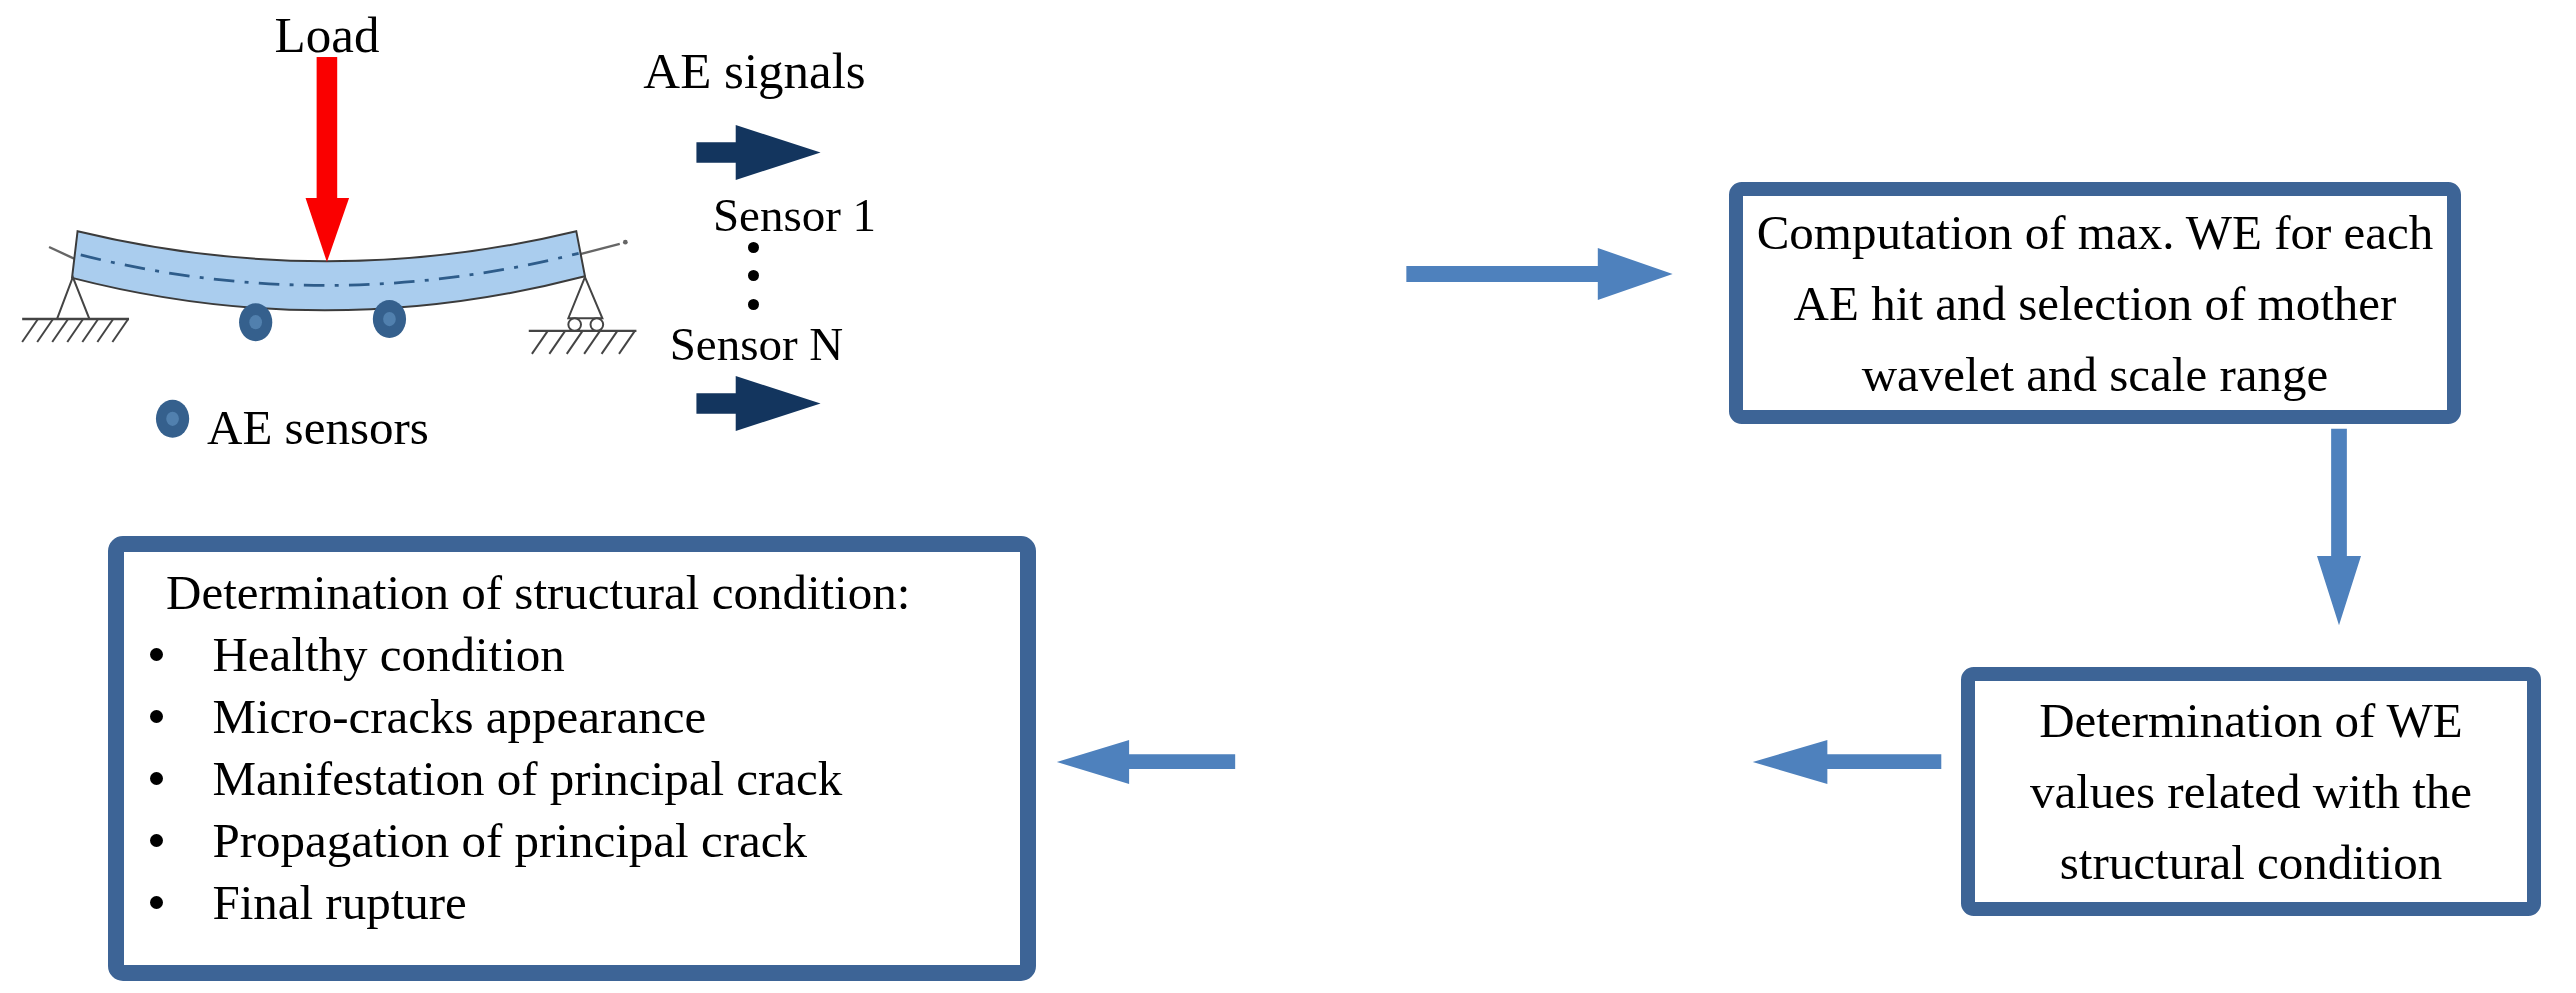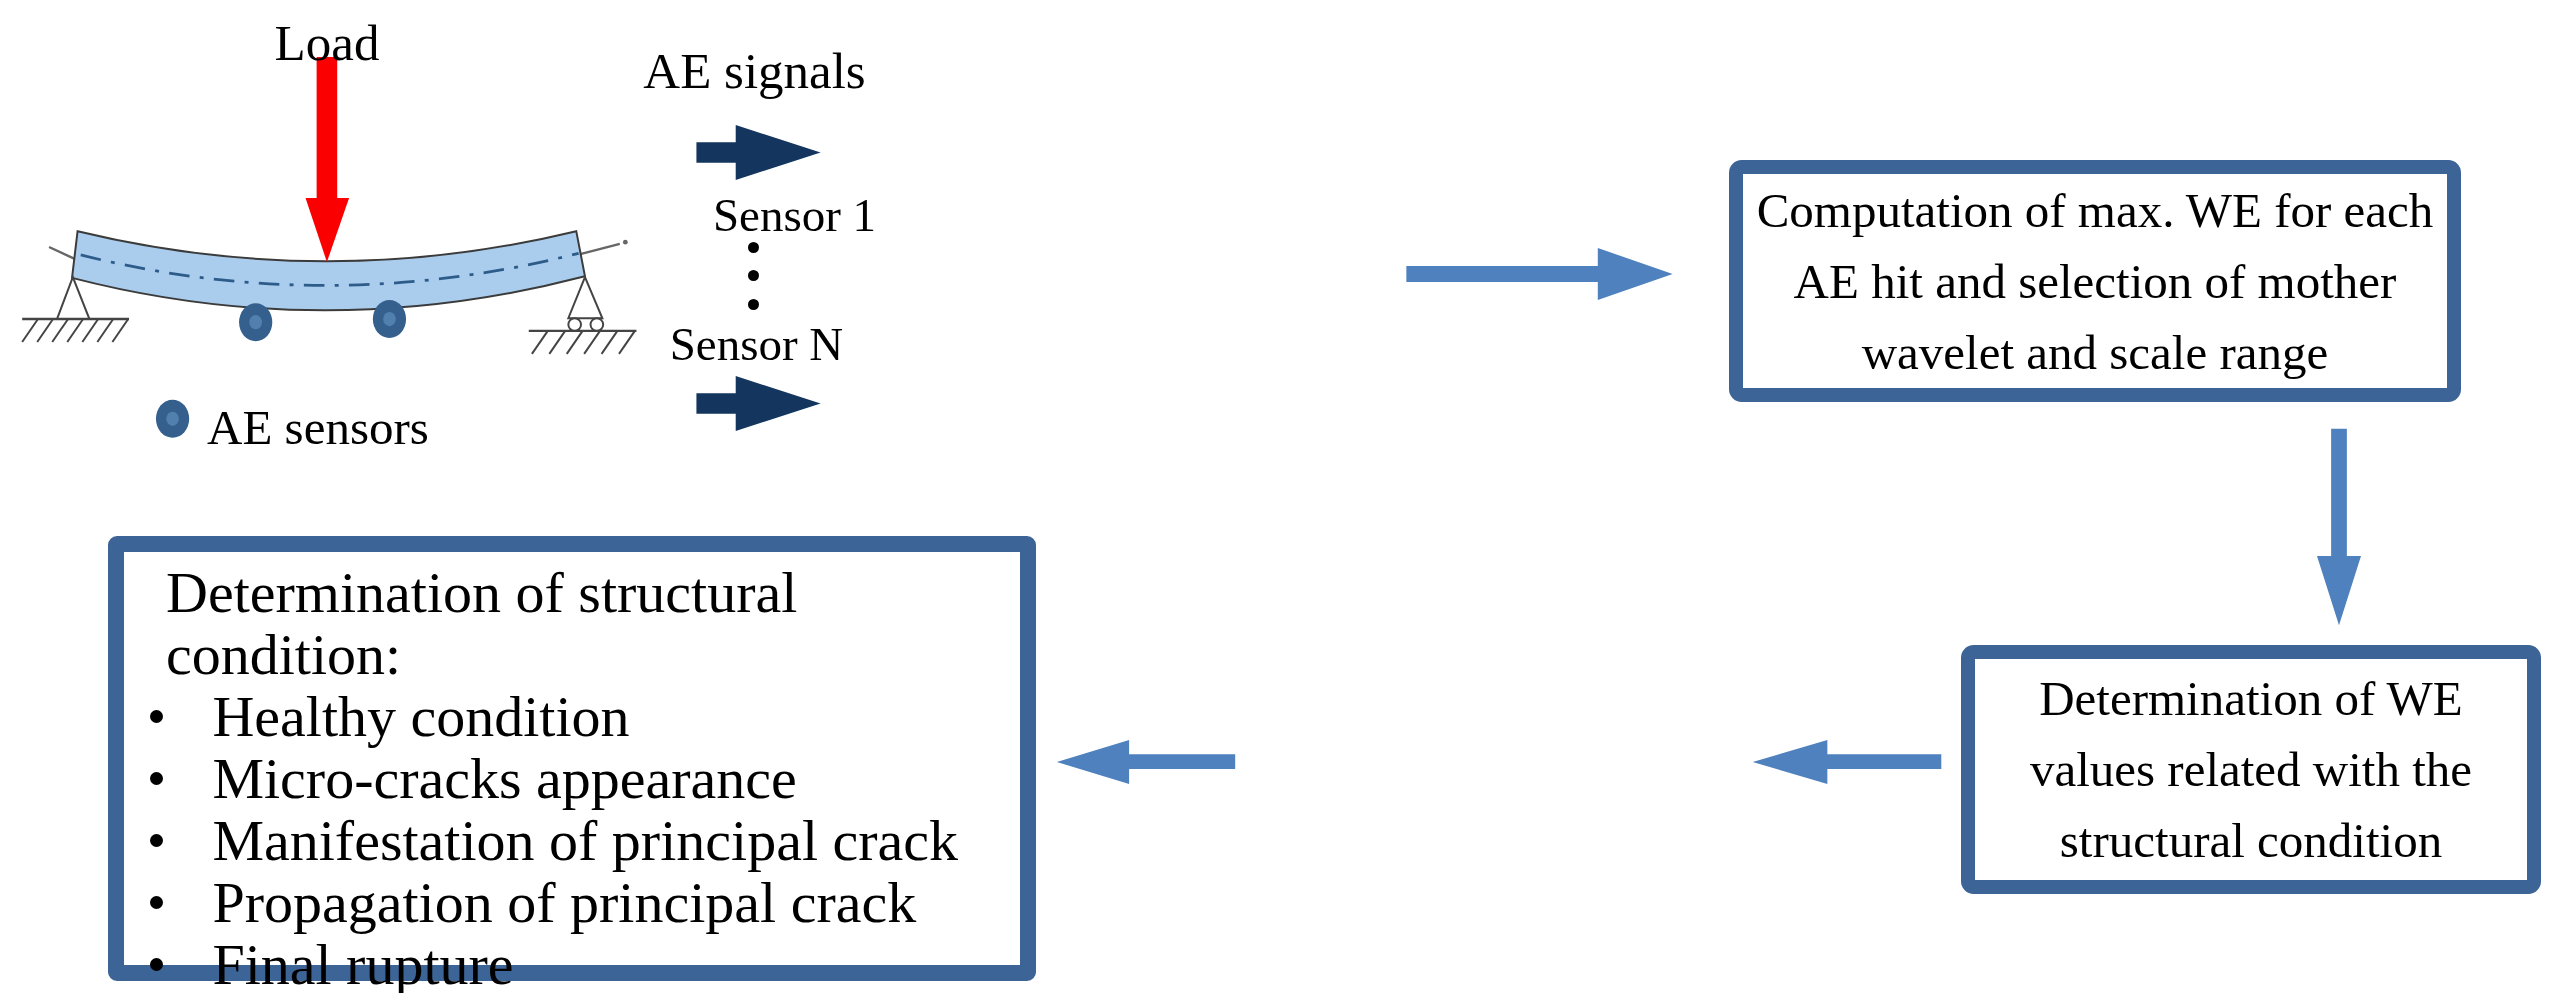--- a/index.html
+++ b/index.html
@@ -7,26 +7,26 @@
     position:relative;width:2576px;height:994px;background:#ffffff;overflow:hidden;
     font-family:"Liberation Serif","DejaVu Serif",serif;color:#000;
   }
   .abs{position:absolute;}
   .label{position:absolute;text-align:center;color:#000;}
   .prewrap{white-space:pre-line;}
   
   .fbox{
     position:absolute;border:14.2px solid #3d6496;border-radius:12.7px;background:#ffffff;
     display:flex;align-items:center;justify-content:center;text-align:center;
-    font-size:49px;line-height:71px;color:#000;box-sizing:border-box;
+    font-size:49px;line-height:71px;color:#000;box-sizing:border-box;margin-top:22px;
   }
   
   .fbox-list{
-    position:absolute;border:16px solid #3d6496;border-radius:9px;background:#ffffff;
-    box-sizing:border-box;font-size:58px;color:#000;
+    position:absolute;border:16px solid #3d6496;border-radius:15px;background:#ffffff;
+    box-sizing:border-box;font-size:49px;color:#000;
   }
   .fbox-list .inner{padding:9.5px 8px 0 26px;}
   .fbox-list .list-title{margin-left:16px;line-height:62px;}
   .bullet-row{display:flex;align-items:center;line-height:62px;height:62px;}
   .bullet-dot{width:13.4px;height:13.4px;border-radius:50%;background:#000;margin-right:49px;flex:0 0 auto;}
   .dotcol{position:absolute;width:11px;height:11px;border-radius:50%;background:#000;}
   svg{position:absolute;overflow:visible;}
 </style>
 </head>
 <body>
@@ -78,21 +78,21 @@
       <ellipse cx="492" cy="403" rx="21" ry="24" fill="#35608d"></ellipse>
       <ellipse cx="492" cy="403" rx="8" ry="9" fill="#5180ae"></ellipse>
     </g>
 
     <g>
       <ellipse cx="218" cy="529" rx="21" ry="24" fill="#35608d"></ellipse>
       <ellipse cx="218" cy="529" rx="8" ry="9" fill="#5180ae"></ellipse>
     </g>
   </svg>
 
-  <div class="label" style="left:236px;top:12px;width:182px;font-size:51px;line-height:62px;">Load</div>
+  <div class="label" style="left:236px;top:4px;width:182px;font-size:51px;line-height:62px;">Load</div>
 
   <div class="label" style="left:207px;top:396px;width:348px;text-align:left;font-size:49px;line-height:63px;">AE sensors</div>
 
   <div class="label" style="left:600px;top:40px;width:309px;font-size:51px;line-height:62px;">AE signals</div>
 
   <svg class="abs" style="left:696px;top:125px;" width="125" height="55" viewBox="0 0 158 70">
     <polygon points="0,22 50,22 50,0 158,35 50,70 50,48 0,48" fill="#13355e"></polygon>
   </svg>
 
   <div class="label" style="left:664px;top:184px;width:261px;font-size:47px;line-height:62px;">Sensor 1</div>

